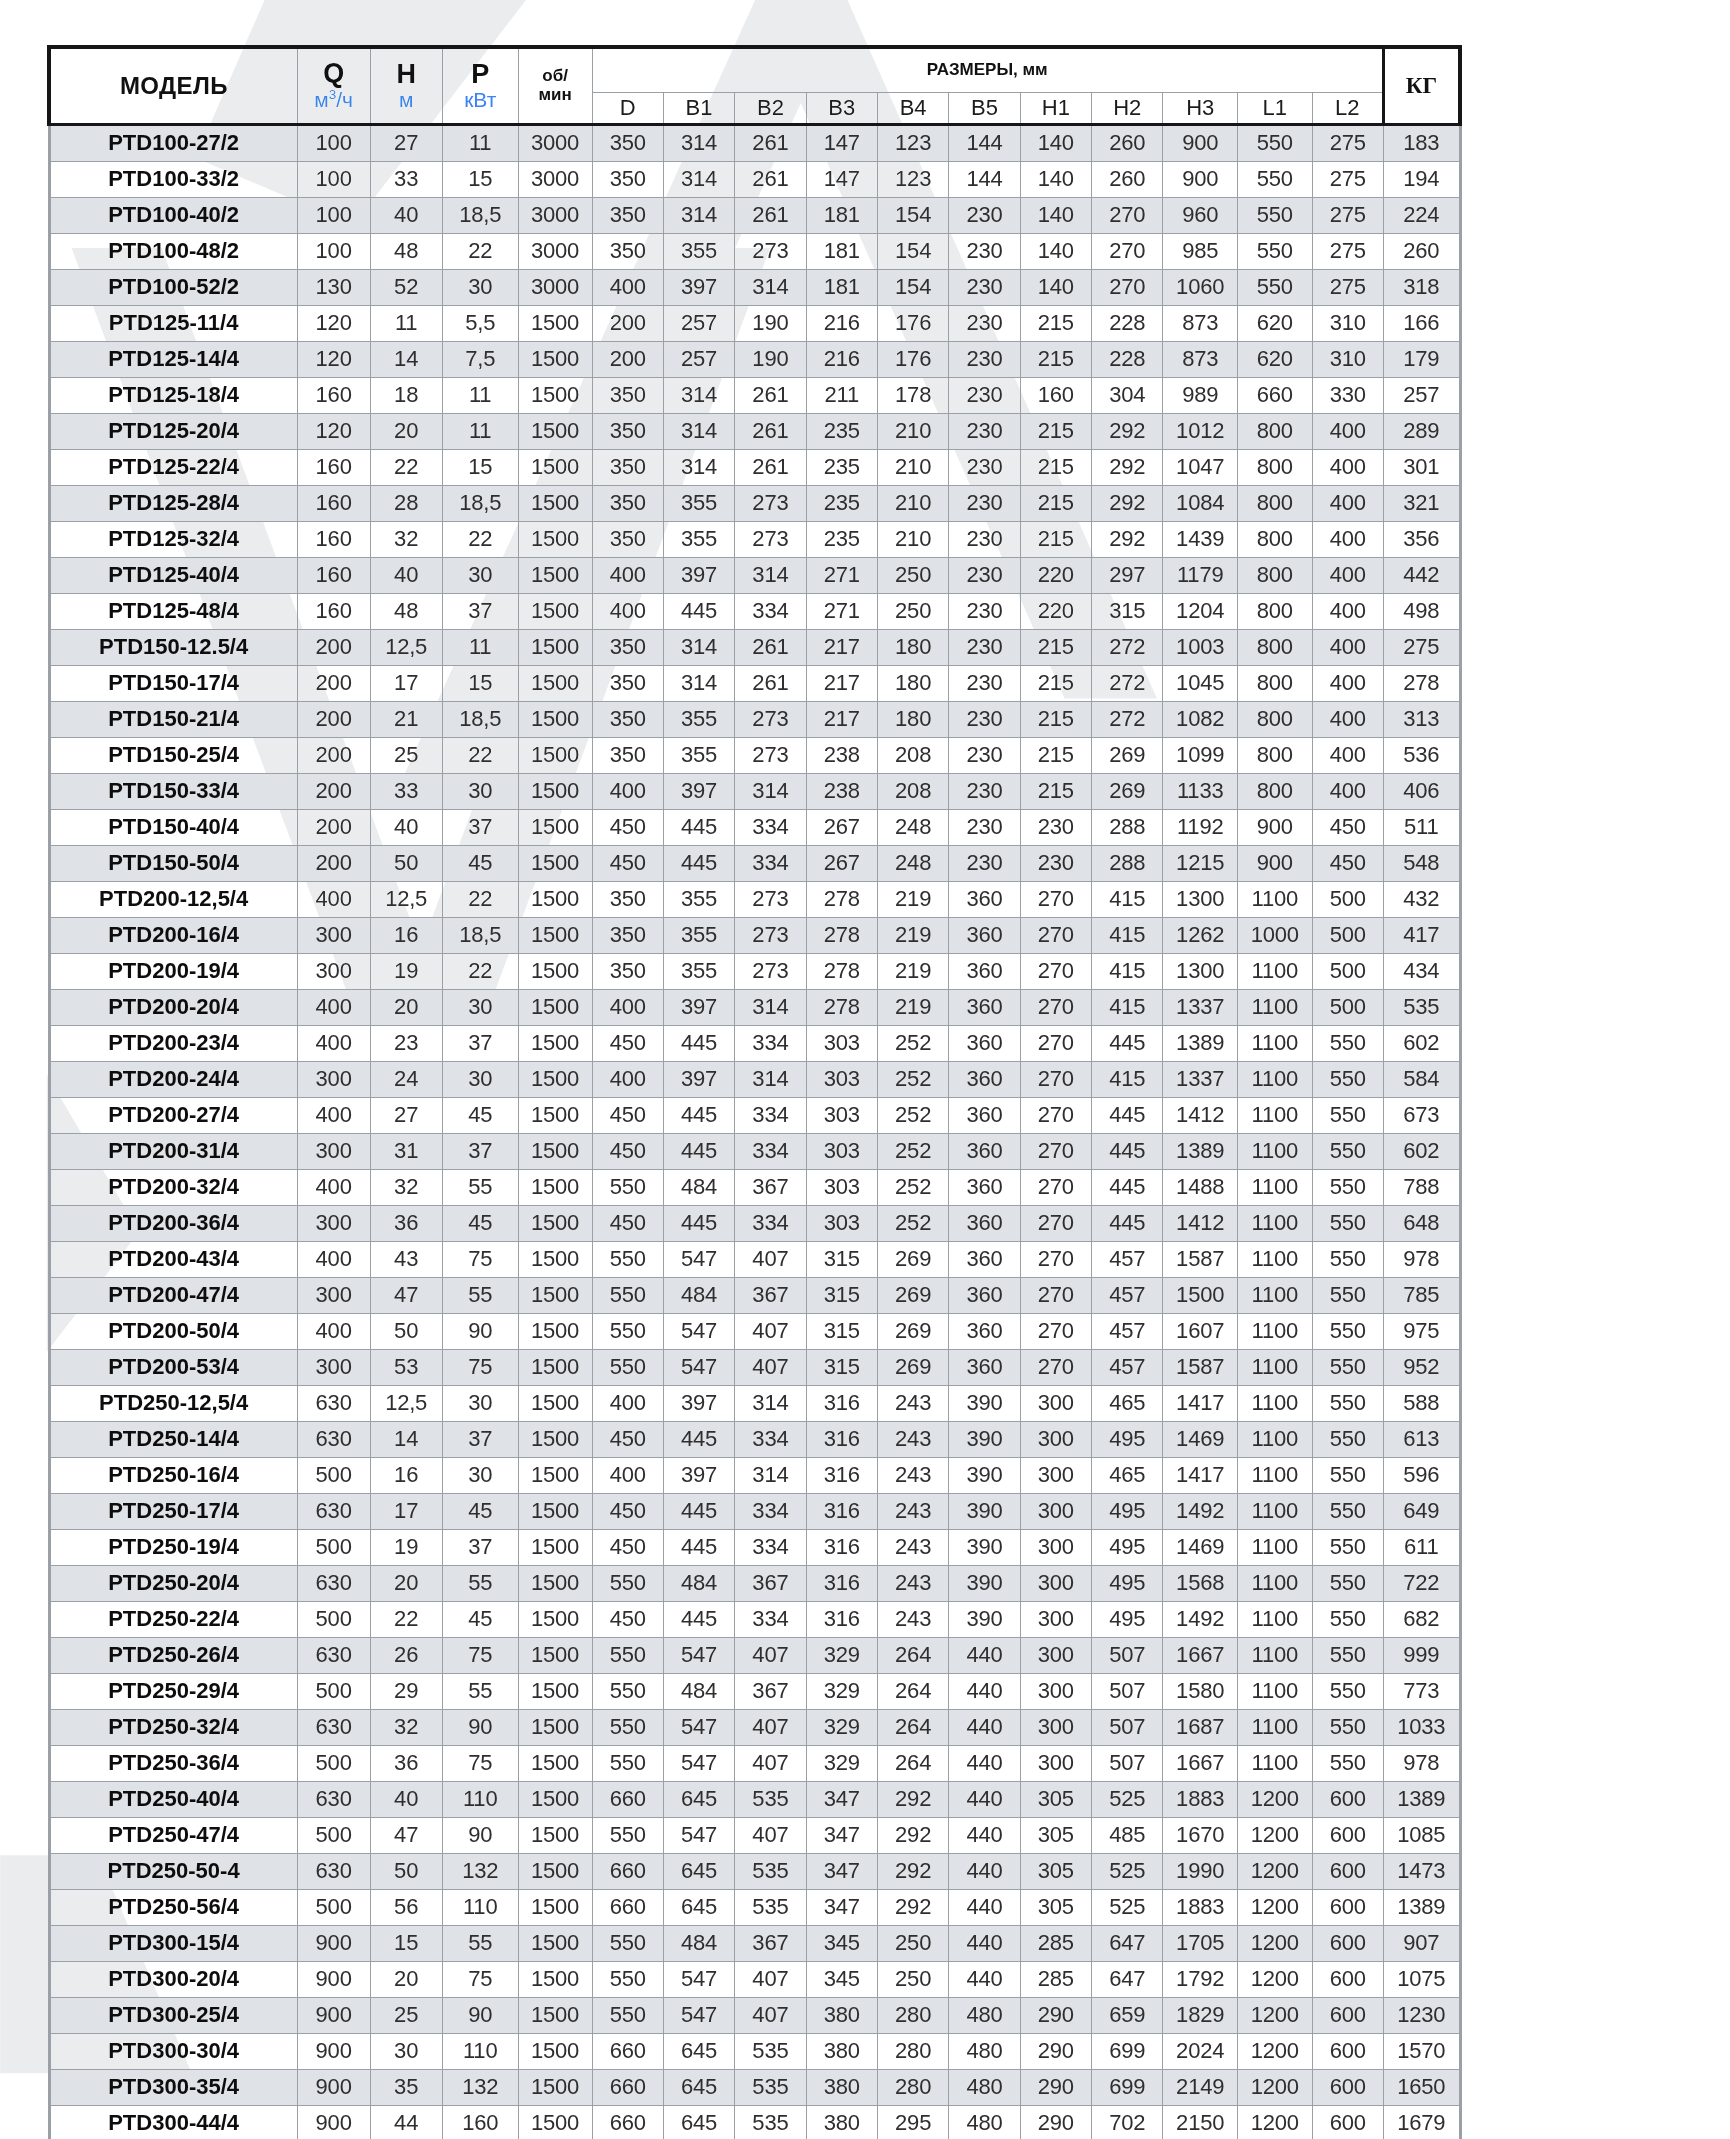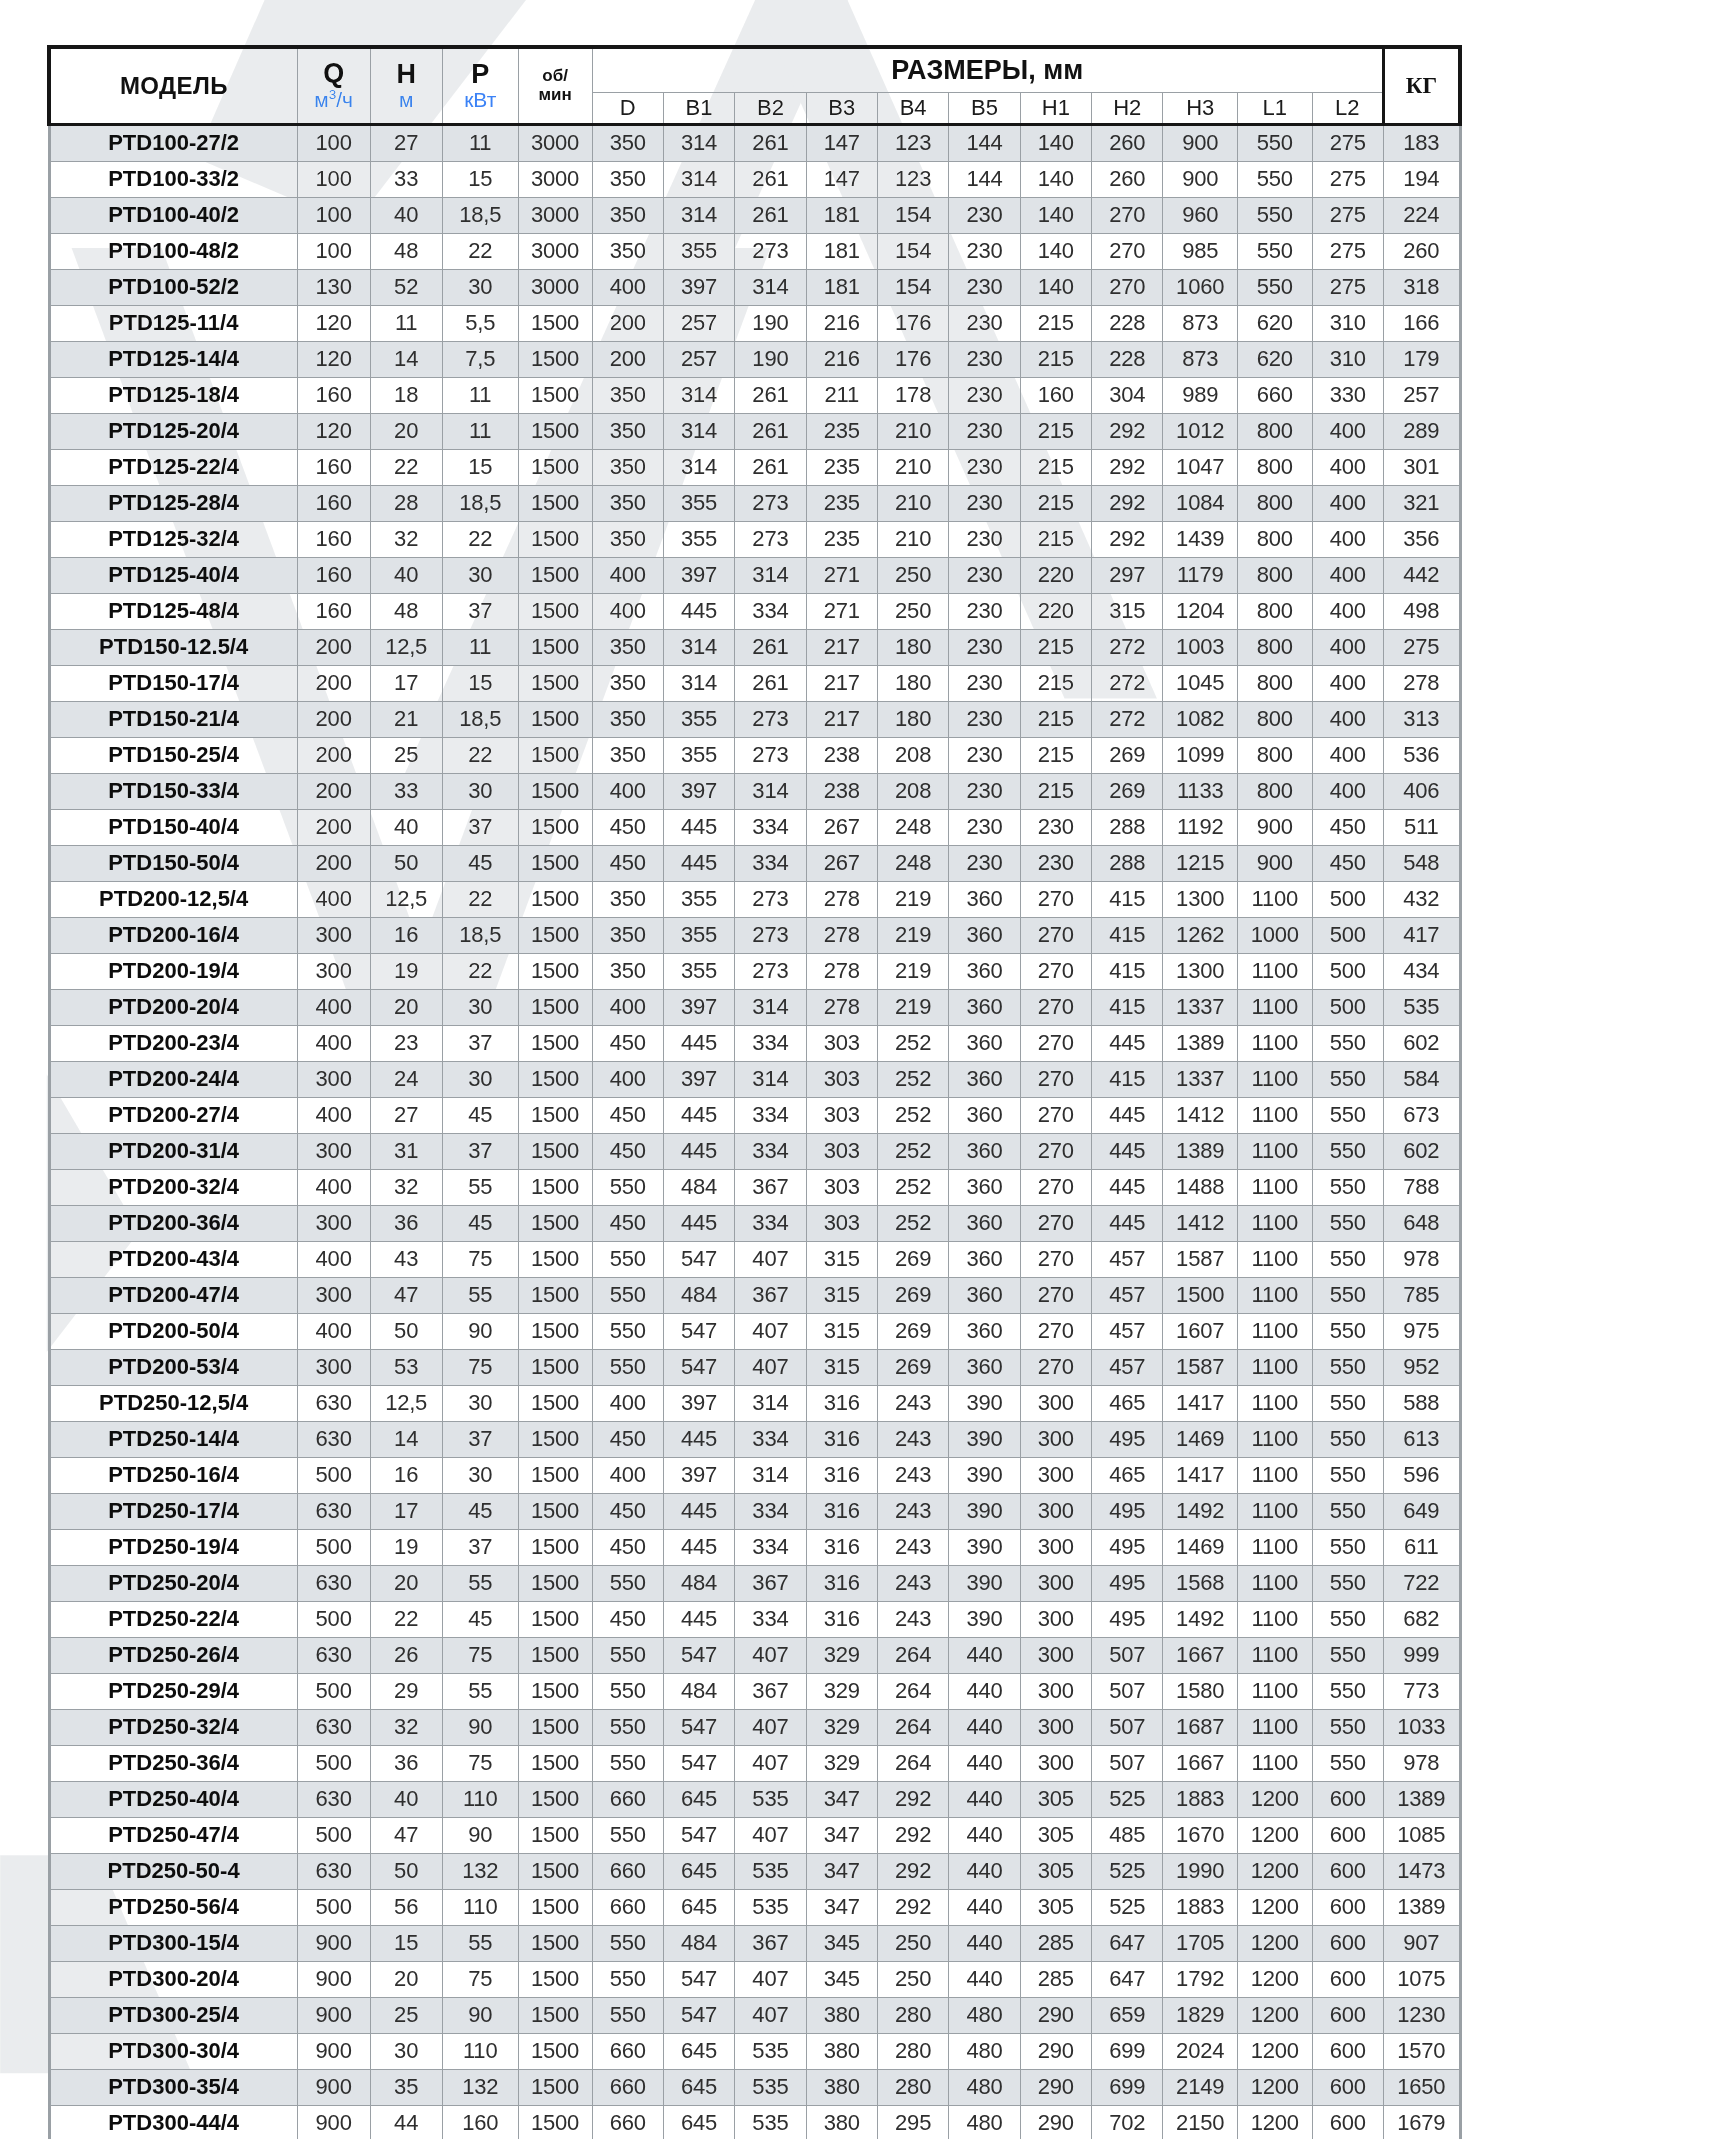--- a/index.html
+++ b/index.html
@@ -23,21 +23,21 @@
 
   thead th{background:#fff;color:#111;}
   thead tr.h-top{height:45px;}
   thead tr.h-sub{height:32px;}
   thead tr.h-top th{border-top:4.5px solid var(--hline);}
   thead th[rowspan]{border-bottom:3.8px solid var(--hline);}
   thead tr.h-sub th{border-bottom:3.8px solid var(--hline);font-weight:400;font-size:22px;color:#1c1c1c;}
   th.model-h{border-left:4.5px solid var(--hline);font-size:24px;font-weight:bold;letter-spacing:0.4px;}
   th.kg-h{border-left:3px solid var(--hline);border-right:4.5px solid var(--hline);
           font-size:23px;font-weight:bold;font-family:Liberation Serif, serif;}
-  th.sizes-h{font-size:27px;font-weight:bold;}
+  th.sizes-h{font-size:17px;font-weight:bold;}
   .sym{font-size:27px;font-weight:bold;line-height:1.05;}
   .sym.two{font-size:17px;line-height:1.1;}
   .unit{font-size:21px;font-weight:400;line-height:1.15;color:#3b82f6;}
   .unit sup{font-size:13.5px;}
 
   tbody td{height:35px;font-size:22px;color:var(--num);background:#fff;letter-spacing:-0.2px;}
   tbody tr.alt td{background:var(--row-alt);}
   tbody td.model{font-weight:bold;color:#0d0d0d;letter-spacing:0;margin-top:40px;}
 </style>
 </head>

